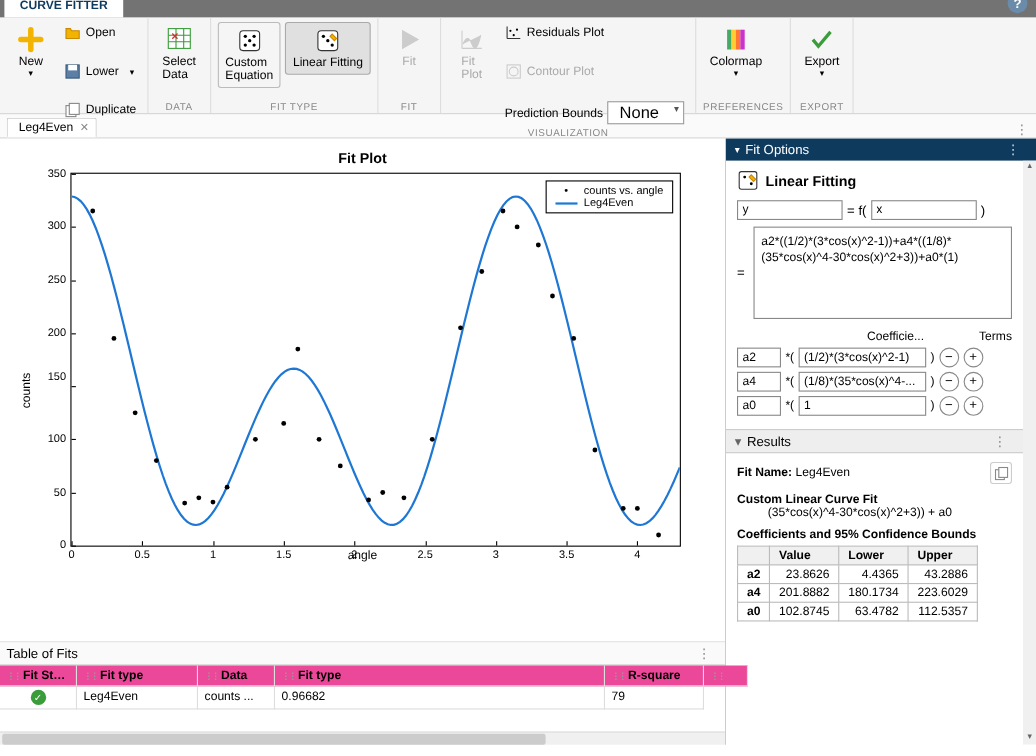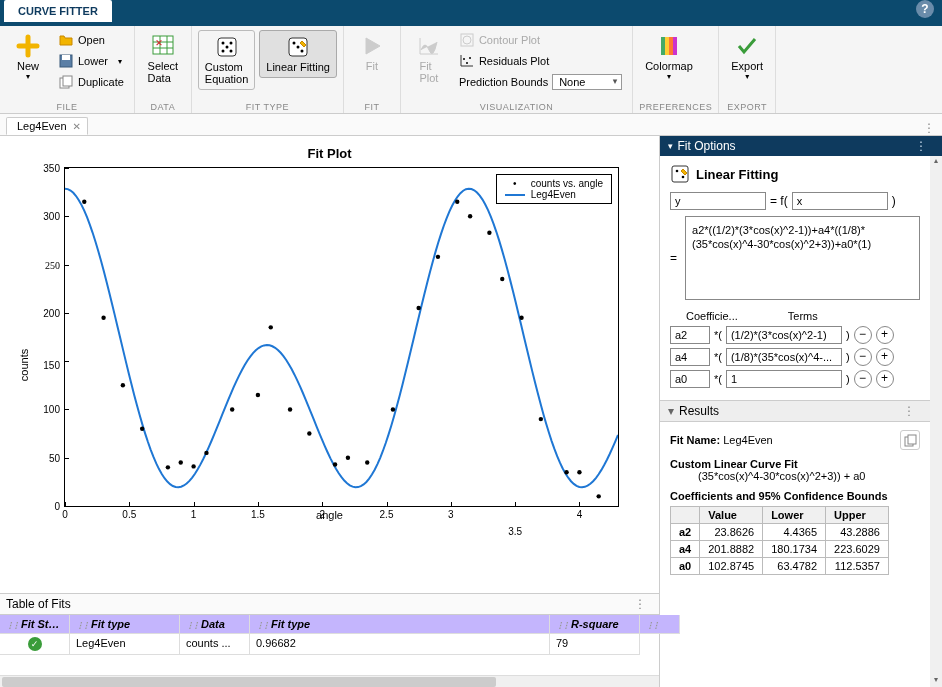--- a/index.html
+++ b/index.html
@@ -1,33 +1,33 @@
 <!DOCTYPE html>
 <html><head>
 <meta charset="utf-8">
 <style>
 * { box-sizing: border-box; margin: 0; padding: 0; font-family: "Segoe UI", Arial, sans-serif; }
 body { width: 942px; height: 687px; background: #fff; font-size: 12px; color: #000; overflow: hidden; }
 
-.title-bar { background: #0c4a6e; height: 26px; display: flex; align-items: flex-start; padding-left: 4px; }
+.title-bar { background: #737373; height: 16px; display: flex; align-items: flex-end; padding-left: 4px; }
 .title-tab { background: #fff; color: #0e3a5e; font-size: 11px; font-weight: bold; padding: 5px 14px; border-radius: 2px 2px 0 0; }
 .help-btn { margin-left: auto; margin-right: 8px; margin-bottom: 4px; width: 18px; height: 18px; border-radius: 50%; background: #6a8caa; color: #fff; text-align: center; line-height: 18px; font-size: 12px; font-weight: bold; cursor: pointer; }
 
 .ribbon { background: #f5f5f5; border-bottom: 1px solid #ccc; display: flex; height: 88px; }
 .ribbon-group { border-right: 1px solid #ddd; padding: 4px 6px 0 6px; display: flex; flex-direction: column; }
 .ribbon-group-body { flex: 1; display: flex; align-items: flex-start; gap: 4px; }
 .ribbon-group-label { font-size: 9px; color: #888; text-align: center; padding: 1px 0; letter-spacing: 0.5px; }
 .ribbon-btn-lg { display: flex; flex-direction: column; align-items: center; padding: 4px 6px; cursor: pointer; border-radius: 3px; min-width: 44px; }
 .ribbon-btn-lg.pressed { background: #e0e0e0; border: 1px solid #aaa; }
 .ribbon-btn-lg.outlined { border: 1px solid #bbb; }
 .ribbon-btn-lg .icon { width: 24px; height: 24px; margin-bottom: 2px; }
 .ribbon-btn-lg .lbl { font-size: 11px; line-height: 12px; }
 .ribbon-btn-sm { display: flex; align-items: center; gap: 4px; padding: 2px 4px; cursor: pointer; font-size: 11px; }
-.ribbon-col { display: flex; flex-direction: column; gap: 1px; }
-.dropdown-sm { border: 1px solid #999; background: #fff; padding: 1px 18px 1px 6px; font-size: 11px; position: relative; min-width: 70px; }
+.ribbon-col { display: flex; flex-direction: column; gap: 15px; }
+.dropdown-sm { border: 1px solid #999; background: #fff; padding: 1px 18px 1px 6px; font-size: 15px; position: relative; min-width: 70px; text-align: center; }
 .dropdown-sm::after { content: "▾"; position: absolute; right: 4px; font-size: 9px; color: #555; }
 .radio { width: 11px; height: 11px; border: 1px solid #555; border-radius: 50%; display: inline-block; position: relative; }
 .radio.checked::after { content: ""; position: absolute; width: 5px; height: 5px; background: #333; border-radius: 50%; top: 2px; left: 2px; }
 .disabled { color: #aaa; }
 .disabled .icon svg * { stroke: #ccc !important; fill: #ccc !important; }
 
 .tabstrip { display: flex; border-bottom: 1px solid #ccc; background: #fafafa; height: 22px; align-items: flex-end; }
 .doc-tab { background: #fff; border: 1px solid #ccc; border-bottom: 1px solid #fff; padding: 2px 6px 2px 10px; font-size: 11px; display: flex; align-items: center; gap: 6px; margin-left: 6px; border-radius: 2px 2px 0 0; }
 .doc-tab .close { color: #888; cursor: pointer; font-size: 10px; }
 .kebab { margin-left: auto; margin-right: 6px; color: #888; cursor: pointer; letter-spacing: 1px; }
@@ -47,35 +47,35 @@
 .tick-mark-x { position: absolute; width: 1px; height: 4px; background: #000; bottom: 0; }
 .legend { position: absolute; right: 6px; top: 6px; background: #fff; border: 1px solid #000; padding: 3px 8px; font-size: 10px; }
 .legend-row { display: flex; align-items: center; gap: 6px; }
 .legend-dot { width: 20px; text-align: center; }
 .legend-line { width: 20px; height: 2px; background: #1f77d4; }
 
 .table-of-fits { border-top: 1px solid #ccc; background: #fff; }
 .tof-header { display: flex; padding: 3px 6px; border-bottom: 1px solid #ccc; font-size: 12px; background: #fafafa; }
 .tof-grid { display: grid; grid-template-columns: 70px 110px 70px 300px 90px 40px; font-size: 11px; }
 .tof-grid > div { border-right: 1px solid #ddd; border-bottom: 1px solid #ddd; padding: 3px 6px; overflow: hidden; white-space: nowrap; text-overflow: ellipsis; }
-.tof-grid .hdr { background: #c4b5fd; font-weight: bold; position: relative; font-style: italic; }
+.tof-grid .hdr { background: #ec4899; font-weight: bold; position: relative; }
 .tof-grid .hdr::before { content: "⋮⋮"; font-size: 8px; color: #999; margin-right: 3px; letter-spacing: -2px; }
 .check-ok { color: #fff; background: #3a9c3a; border-radius: 50%; width: 14px; height: 14px; display: inline-flex; align-items: center; justify-content: center; font-size: 9px; }
 .hscroll { height: 12px; background: #f0f0f0; border-top: 1px solid #ddd; position: relative; }
 .hscroll-thumb { position: absolute; height: 10px; top: 1px; background: #ccc; border-radius: 2px; }
 
 .panel-header { background: #0e3a5e; color: #fff; padding: 3px 8px; font-size: 12px; display: flex; align-items: center; gap: 5px; }
 .panel-header .tri { font-size: 9px; }
 .fit-options { padding: 8px 10px; font-size: 12px; overflow-y: auto; flex: 0 0 auto; }
 .fit-opt-title { display: flex; align-items: center; gap: 6px; font-weight: bold; font-size: 13px; margin-bottom: 8px; }
 .eq-row { display: flex; align-items: center; gap: 4px; margin-bottom: 6px; }
 .eq-input { border: 1px solid #888; padding: 2px 4px; font-size: 11px; }
 .eq-box { border: 1px solid #888; padding: 6px; font-size: 11px; min-height: 84px; line-height: 14px; }
 .eq-eq { margin-right: 4px; }
-.coef-hdr { display: flex; gap: 50px; font-size: 11px; margin: 10px 16px 4px; }
+.coef-hdr { display: flex; gap: 50px; font-size: 11px; margin: 10px 0 4px; justify-content: flex-end; }
 .coef-row { display: flex; align-items: center; gap: 4px; margin-bottom: 4px; font-size: 11px; }
 .coef-row input { border: 1px solid #888; padding: 2px 4px; font-size: 11px; }
 .coef-name { width: 40px; }
 .coef-term { width: 116px; }
 .round-btn { width: 18px; height: 18px; border: 1px solid #888; border-radius: 50%; background: #fff; text-align: center; line-height: 15px; font-size: 12px; cursor: pointer; }
 
 .results-header { background: #eee; padding: 3px 8px; font-size: 12px; display: flex; align-items: center; gap: 5px; border-top: 1px solid #ccc; border-bottom: 1px solid #ccc; }
 .results-body { padding: 8px 10px; font-size: 11px; }
 .results-body .fit-name-row { display: flex; align-items: center; margin-bottom: 8px; }
 .copy-btn { margin-left: auto; width: 20px; height: 20px; border: 1px solid #ccc; border-radius: 3px; display: flex; align-items: center; justify-content: center; cursor: pointer; }
@@ -214,39 +214,39 @@
         <span class="icon">
             <svg width="24" height="24">
               <path d="M3 20h18M3 20V4" stroke="#ccc"></path>
               <path d="M4 16q4-10 8 0t8-8" stroke="#ccc" fill="none"></path>
             </svg>
           </span>
         <span class="lbl" style="white-space:pre">Fit
 Plot</span>
       </div>
       <div class="ribbon-col">
-        <div class="ribbon-btn-sm disabled">
-          <span>
-              <svg width="16" height="16">
-                <rect x="2" y="2" width="12" height="12" fill="none" stroke="#ccc"></rect>
-                <circle cx="8" cy="8" r="4" fill="none" stroke="#ccc"></circle>
-              </svg>
-            </span>
-          <span>Contour Plot</span>
-        </div>
         <div class="ribbon-btn-sm">
           <span>
               <svg width="16" height="16">
                 <path d="M2 13h12M2 13V2" stroke="#333"></path>
                 <circle cx="5" cy="6" r="1"></circle>
                 <circle cx="8" cy="10" r="1"></circle>
                 <circle cx="11" cy="5" r="1"></circle>
               </svg>
             </span>
           <span>Residuals Plot</span>
+        </div>
+        <div class="ribbon-btn-sm disabled">
+          <span>
+              <svg width="16" height="16">
+                <rect x="2" y="2" width="12" height="12" fill="none" stroke="#ccc"></rect>
+                <circle cx="8" cy="8" r="4" fill="none" stroke="#ccc"></circle>
+              </svg>
+            </span>
+          <span>Contour Plot</span>
         </div>
         <div class="ribbon-btn-sm">
           <span>Prediction Bounds</span>
           <div class="dropdown-sm">None</div>
         </div>
       </div>
     </div>
     <div class="ribbon-group-label">VISUALIZATION</div>
   </div>
 
@@ -339,45 +339,45 @@
               <span class="legend-line"></span>
               <span>Leg4Even</span>
             </div>
         </div>
       <div class="ytick" style="top: 338px;">0</div>
           <div class="tick-mark-y" style="top: 338px;"></div>
           <div class="ytick" style="top: 289.714px;">50</div>
           <div class="tick-mark-y" style="top: 289.714px;"></div>
           <div class="ytick" style="top: 241.429px;">100</div>
           <div class="tick-mark-y" style="top: 241.429px;"></div>
-          <div class="ytick" style="top: 197px;">150</div>
+          <div class="ytick" style="top: 185px;">150</div>
           <div class="tick-mark-y" style="top: 193.143px;"></div>
           <div class="ytick" style="top: 144.857px;">200</div>
           <div class="tick-mark-y" style="top: 144.857px;"></div>
-          <div class="ytick" style="top: 96.5714px; font-family: Liberation Serif, serif;">250</div>
+          <div class="ytick" style="top: 96.5714px;">250</div>
           <div class="tick-mark-y" style="top: 96.5714px;"></div>
           <div class="ytick" style="top: 48.2857px;">300</div>
           <div class="tick-mark-y" style="top: 48.2857px;"></div>
           <div class="ytick" style="top: 0px;">350</div>
           <div class="tick-mark-y" style="top: 0px;"></div>
           <div class="xtick" style="left: 0px;">0</div>
           <div class="tick-mark-x" style="left: 0px;"></div>
           <div class="xtick" style="left: 64.3023px;">0.5</div>
           <div class="tick-mark-x" style="left: 64.3023px;"></div>
           <div class="xtick" style="left: 128.605px;">1</div>
           <div class="tick-mark-x" style="left: 128.605px;"></div>
           <div class="xtick" style="left: 192.907px;">1.5</div>
           <div class="tick-mark-x" style="left: 192.907px;"></div>
           <div class="xtick" style="left: 257.209px;">2</div>
           <div class="tick-mark-x" style="left: 257.209px;"></div>
           <div class="xtick" style="left: 321.512px;">2.5</div>
           <div class="tick-mark-x" style="left: 321.512px;"></div>
           <div class="xtick" style="left: 385.814px;">3</div>
           <div class="tick-mark-x" style="left: 385.814px;"></div>
-          <div class="xtick" style="left: 450.116px; margin-top: 17px;">3.5</div>
+          <div class="xtick" style="left: 450.116px;">3.5</div>
           <div class="tick-mark-x" style="left: 450.116px;"></div>
           <div class="xtick" style="left: 514.419px;">4</div>
           <div class="tick-mark-x" style="left: 514.419px;"></div>
         </div>
       <div class="xlabel">angle</div>
     </div>
 
     <div class="table-of-fits">
       <div class="tof-header">
         <span>Table of Fits</span>

